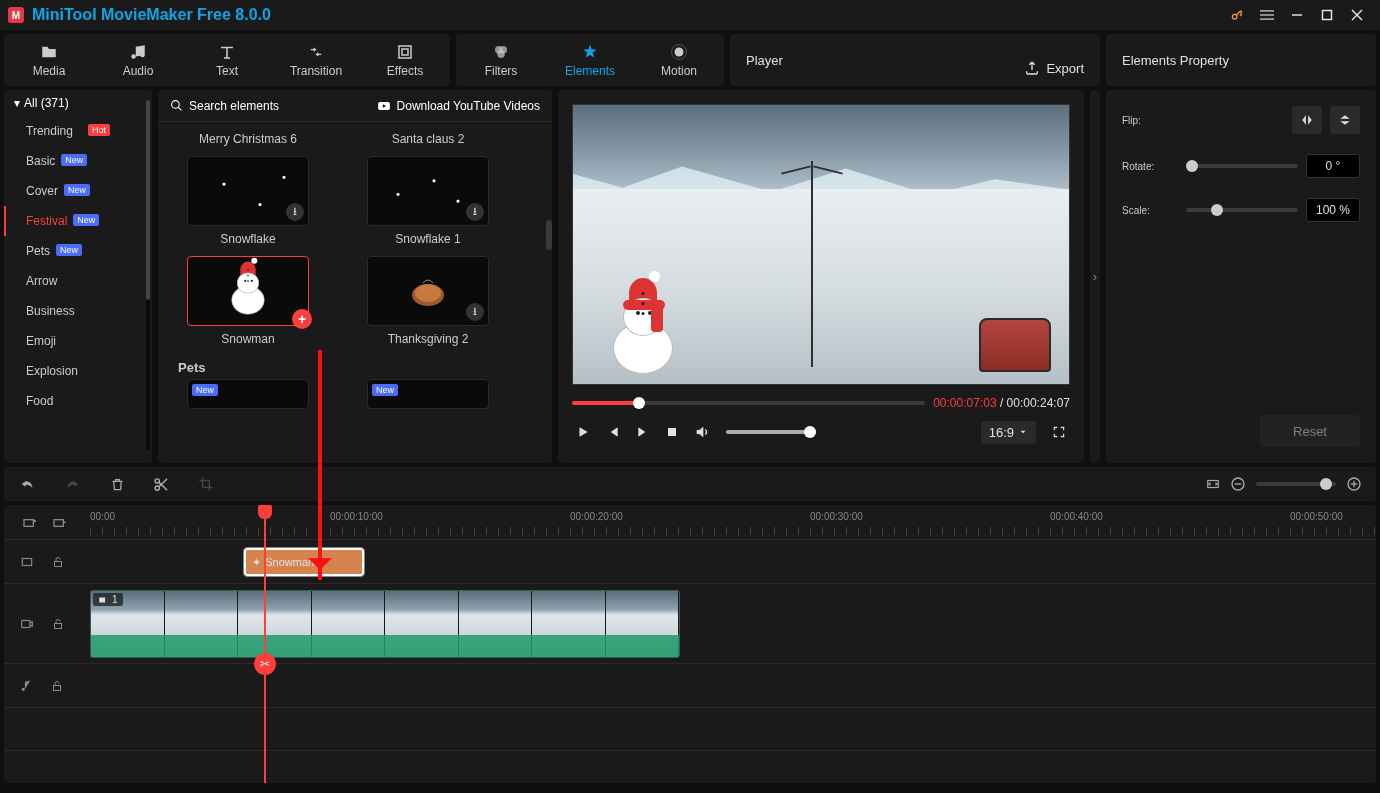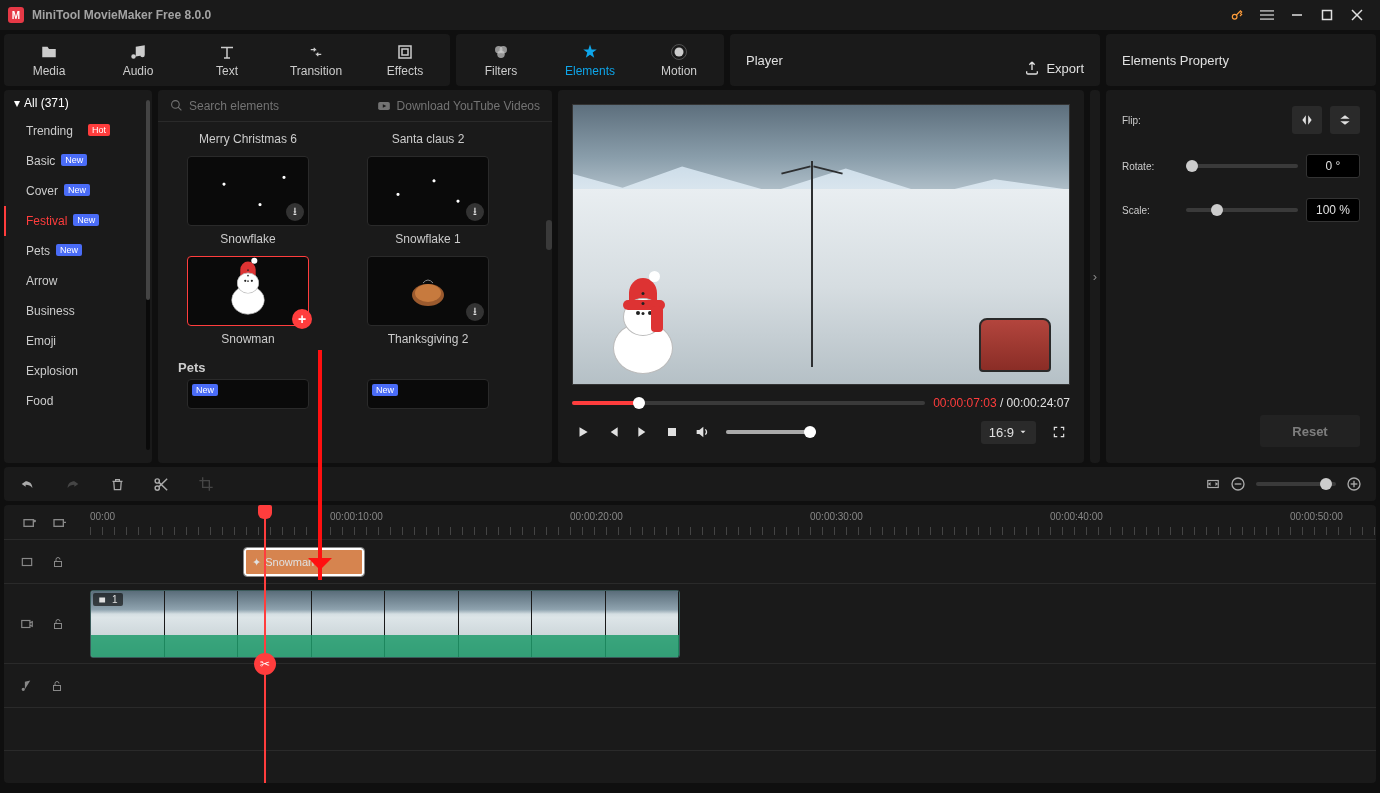--- a/index.html
+++ b/index.html
@@ -1,21 +1,21 @@
 <!DOCTYPE html>
 <html><head>
 <meta charset="utf-8">
 <style>
 * { box-sizing: border-box; margin: 0; padding: 0; font-family: -apple-system, BlinkMacSystemFont, "Segoe UI", Arial, sans-serif; }
 body { background: #0f0f0f; color: #e0e0e0; font-size: 13px; width: 1380px; height: 793px; overflow: hidden; }
 
 
 .titlebar { height: 30px; background: #1a1a1a; display: flex; align-items: center; padding: 0 8px; }
 .titlebar .logo { width: 16px; height: 16px; background: #e63946; border-radius: 3px; margin-right: 8px; display:inline-flex;align-items:center;justify-content:center;font-size:10px;color:#fff;font-weight:bold;}
-.titlebar .title { font-size: 12px; font-weight: 600; color: #a3a3a3; }
+.titlebar .title { font-size: 16px; font-weight: 600; color: #0ea5e9; }
 .titlebar .spacer { flex: 1; }
 .titlebar .tb-btn { width: 30px; height: 30px; display: inline-flex; align-items: center; justify-content: center; cursor: pointer; color: #e0e0e0;}
 .titlebar .tb-btn.key{color:#ff9d3b;}
 
 
 .toolbar { height: 60px; display: flex; align-items: stretch; padding: 4px; gap: 6px;}
 .tool-group { background: #1a1a1a; border-radius: 4px; display: flex; align-items: center; padding: 4px 10px; gap: 19px; }
 .tool-btn { display: flex; flex-direction: column; align-items: center; justify-content: center; width: 70px; height: 50px; font-size: 12px; cursor: pointer; color:#ccc;}
 .tool-btn .ico { width: 20px; height: 20px; margin-bottom: 2px; display:flex;align-items:center;justify-content:center;}
 .tool-btn.active { color: #0ea5e9; }
@@ -29,21 +29,21 @@
 .sidebar-head { padding: 6px 10px; font-size:12px; color:#fff; display:flex;align-items:center;gap:4px;}
 .sidebar-item { padding: 8px 12px 8px 20px; font-size:12px; color:#ccc; cursor:pointer; display:flex;align-items:flex-start;gap:6px; border-left:2px solid transparent;}
 .sidebar-item.active { color:#ff3d3d; border-left-color:#ff3d3d;}
 .badge { font-size:9px; padding:1px 4px; border-radius:2px; color:#fff;}
 .badge.hot { background:#ff3d3d;margin-left:9px;}
 .badge.new { background:#4a6cf7;}
 .scrollbar-v { position:absolute;right:2px;top:10px;width:4px;height:350px;background:#0a0a0a;border-radius:2px;}
 .scrollbar-v::after{content:"";position:absolute;left:0;top:0;width:4px;height:200px;background:#444;border-radius:2px;}
 
 .gallery { width: 394px; background:#1a1a1a; border-radius:4px; display:flex;flex-direction:column; position:relative;}
-.gallery-top { height:32px;display:flex;align-items:center;padding:0 12px;gap:16px;font-size:12px;color:#737373;border-bottom:1px solid #2a2a2a;}
+.gallery-top { height:32px;display:flex;align-items:center;padding:0 12px;gap:16px;font-size:12px;color:#ffffff;border-bottom:1px solid #2a2a2a;}
 .search-box{display:flex;align-items:center;gap:6px;cursor:text;}
 .ytlink{margin-left:auto;display:flex;align-items:center;gap:6px;cursor:pointer;}
 .gallery-body{flex:1;overflow:hidden;padding:4px 20px;}
 .g-row{display:flex;gap:40px;}
 .g-cell{width:140px;display:flex;flex-direction:column;align-items:center;}
 .g-thumb{width:122px;height:70px;background:#0a0a0a;border-radius:4px;position:relative;border:1px solid #2a2a2a;display:flex;align-items:center;justify-content:center;}
 .g-thumb.selected{border:1px solid #ff3d3d;}
 .g-thumb .dlicon{position:absolute;bottom:4px;right:4px;width:18px;height:18px;background:#333;border-radius:50%;display:flex;align-items:center;justify-content:center;font-size:11px;}
 .g-thumb .addicon{position:absolute;bottom:-4px;right:-4px;width:20px;height:20px;background:#ff3d3d;border-radius:50%;display:flex;align-items:center;justify-content:center;color:#fff;font-size:14px;font-weight:bold;}
 .g-label{font-size:12px;color:#ccc;margin:6px 0 10px;}
@@ -83,21 +83,21 @@
 .ratio{margin-left:auto;display:flex;align-items:center;gap:4px;background:#2a2a2a;padding:4px 8px;border-radius:3px;cursor:pointer;}
 .expand-side{width:10px;background:#1a1a1a;border-radius:4px;display:flex;align-items:center;justify-content:center;cursor:pointer;color:#888;}
 
 .props{width:270px;background:#1a1a1a;border-radius:4px;padding:16px;display:flex;flex-direction:column;}
 .prop-row{display:flex;align-items:center;margin-bottom:20px;gap:8px;}
 .prop-row label{width:56px;font-size:10px;color:#ccc;}
 .flip-btn{width:30px;height:28px;background:#2a2a2a;border-radius:3px;display:flex;align-items:center;justify-content:center;cursor:pointer;}
 .slider{flex:1;height:4px;background:#3a3a3a;border-radius:2px;position:relative;}
 .slider .k{position:absolute;top:-4px;width:12px;height:12px;background:#ccc;border-radius:50%;}
 .valbox{width:54px;height:24px;background:#000;border:1px solid #333;border-radius:3px;display:flex;align-items:center;justify-content:center;font-size:12px;}
-.reset-btn{margin-top:auto;align-self:flex-end;width:100px;height:32px;background:#2a2a2a;border-radius:3px;display:flex;align-items:center;justify-content:center;cursor:pointer;opacity:.5;font-weight:bold;}
+.reset-btn{margin-top:auto;align-self:flex-end;width:100px;height:32px;background:#2a2a2a;border-radius:3px;display:flex;align-items:center;justify-content:center;cursor:pointer;opacity:.5;}
 
 
 .timeline{height:322px;padding:4px;}
 .tl-tools{height:34px;background:#1a1a1a;border-radius:4px;display:flex;align-items:center;padding:0 14px;gap:28px;}
 .tl-tool{cursor:pointer;color:#aaa;}
 .tl-tool.disabled{opacity:.3;}
 .tl-zoom{margin-left:auto;display:flex;align-items:center;gap:10px;}
 .zoom-track{width:80px;height:4px;background:#3a3a3a;border-radius:2px;position:relative;}
 .zoom-track .k{position:absolute;top:-4px;right:4px;width:12px;height:12px;background:#ccc;border-radius:50%;}
 .tl-body{background:#1a1a1a;border-radius:4px;margin-top:4px;height:278px;position:relative;overflow:hidden;}

